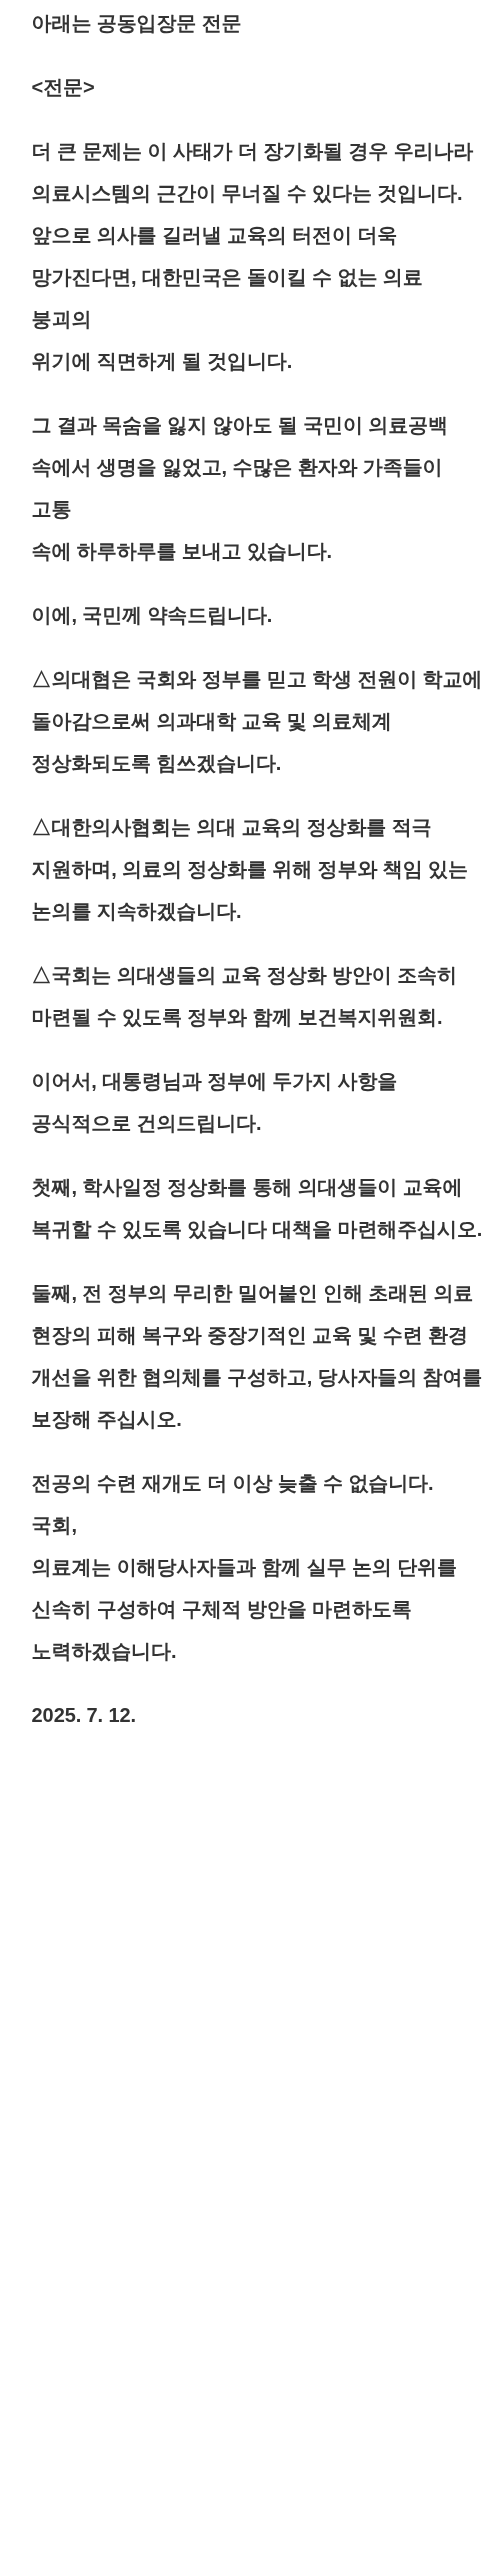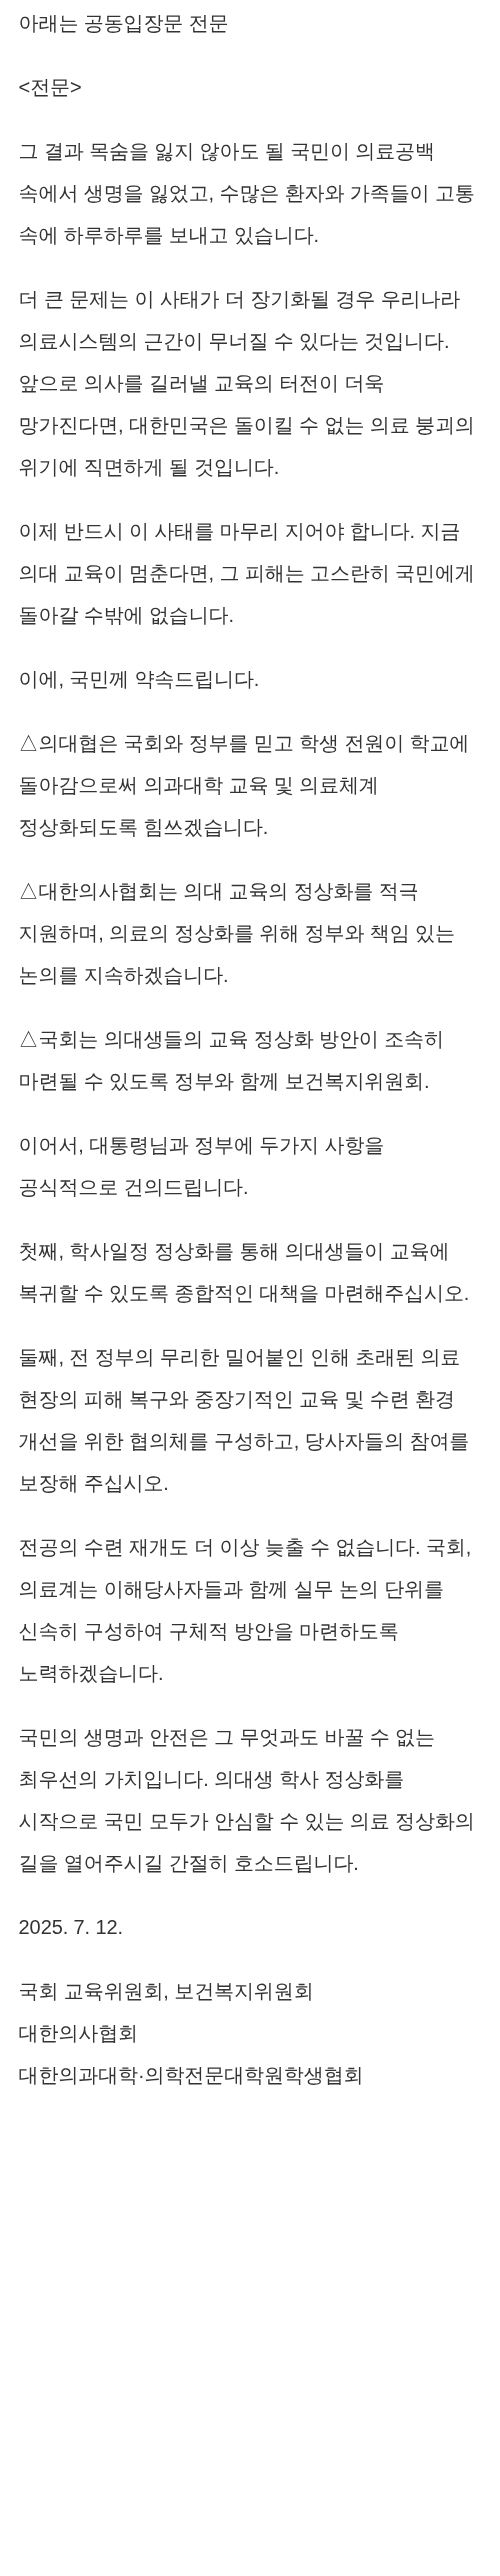--- a/index.html
+++ b/index.html
@@ -19,71 +19,62 @@
     padding: 1.7px 17.4px 11px 18.6px;
     font-family: "Liberation Sans", sans-serif;
     font-size: 20px;
     font-weight: 500;
     line-height: 42px;
     letter-spacing: -0.1px;
     color: #333333;
     background: #ffffff;
   }
   .para {
-    margin: 0 0 22px 0;
+    margin: 0 0 22px 13px;
     white-space: pre-line;   
     word-break: keep-all;
+    font-weight: bold;
   }
   .para.extra-gap {
     margin-top: 22px;        
   }
   .para:last-child {
     margin-bottom: 0;
   }
 </style>
 </head>
 <body>
 
 <article class="article">
   <p class="para">아래는 공동입장문 전문</p>
   <p class="para">&lt;전문&gt;</p>
-  <p class="para">그 결과 목숨을 잃지 않아도 될 국민이 의료공백
-속에서 생명을 잃었고, 수많은 환자와 가족들이 고통
-속에 하루하루를 보내고 있습니다.</p>
   <p class="para">더 큰 문제는 이 사태가 더 장기화될 경우 우리나라
 의료시스템의 근간이 무너질 수 있다는 것입니다.
 앞으로 의사를 길러낼 교육의 터전이 더욱
 망가진다면, 대한민국은 돌이킬 수 없는 의료 붕괴의
 위기에 직면하게 될 것입니다.</p>
-  <p class="para">이제 반드시 이 사태를 마무리 지어야 합니다. 지금
-의대 교육이 멈춘다면, 그 피해는 고스란히 국민에게
-돌아갈 수밖에 없습니다.</p>
+  <p class="para">그 결과 목숨을 잃지 않아도 될 국민이 의료공백
+속에서 생명을 잃었고, 수많은 환자와 가족들이 고통
+속에 하루하루를 보내고 있습니다.</p>
   <p class="para extra-gap">이에, 국민께 약속드립니다.</p>
   <p class="para">△의대협은 국회와 정부를 믿고 학생 전원이 학교에
 돌아감으로써 의과대학 교육 및 의료체계
 정상화되도록 힘쓰겠습니다.</p>
   <p class="para">△대한의사협회는 의대 교육의 정상화를 적극
 지원하며, 의료의 정상화를 위해 정부와 책임 있는
 논의를 지속하겠습니다.</p>
   <p class="para">△국회는 의대생들의 교육 정상화 방안이 조속히
 마련될 수 있도록 정부와 함께 보건복지위원회.</p>
   <p class="para">이어서, 대통령님과 정부에 두가지 사항을
 공식적으로 건의드립니다.</p>
   <p class="para">첫째, 학사일정 정상화를 통해 의대생들이 교육에
-복귀할 수 있도록 종합적인 대책을 마련해주십시오.</p>
+복귀할 수 있도록 있습니다 대책을 마련해주십시오.</p>
   <p class="para">둘째, 전 정부의 무리한 밀어붙인 인해 초래된 의료
 현장의 피해 복구와 중장기적인 교육 및 수련 환경
 개선을 위한 협의체를 구성하고, 당사자들의 참여를
 보장해 주십시오.</p>
   <p class="para">전공의 수련 재개도 더 이상 늦출 수 없습니다. 국회,
 의료계는 이해당사자들과 함께 실무 논의 단위를
 신속히 구성하여 구체적 방안을 마련하도록
 노력하겠습니다.</p>
-  <p class="para">국민의 생명과 안전은 그 무엇과도 바꿀 수 없는
-최우선의 가치입니다. 의대생 학사 정상화를
-시작으로 국민 모두가 안심할 수 있는 의료 정상화의
-길을 열어주시길 간절히 호소드립니다.</p>
   <p class="para">2025. 7. 12.</p>
-  <p class="para">국회 교육위원회, 보건복지위원회
-대한의사협회
-대한의과대학·의학전문대학원학생협회</p>
 </article>
 
 
 </body></html>

